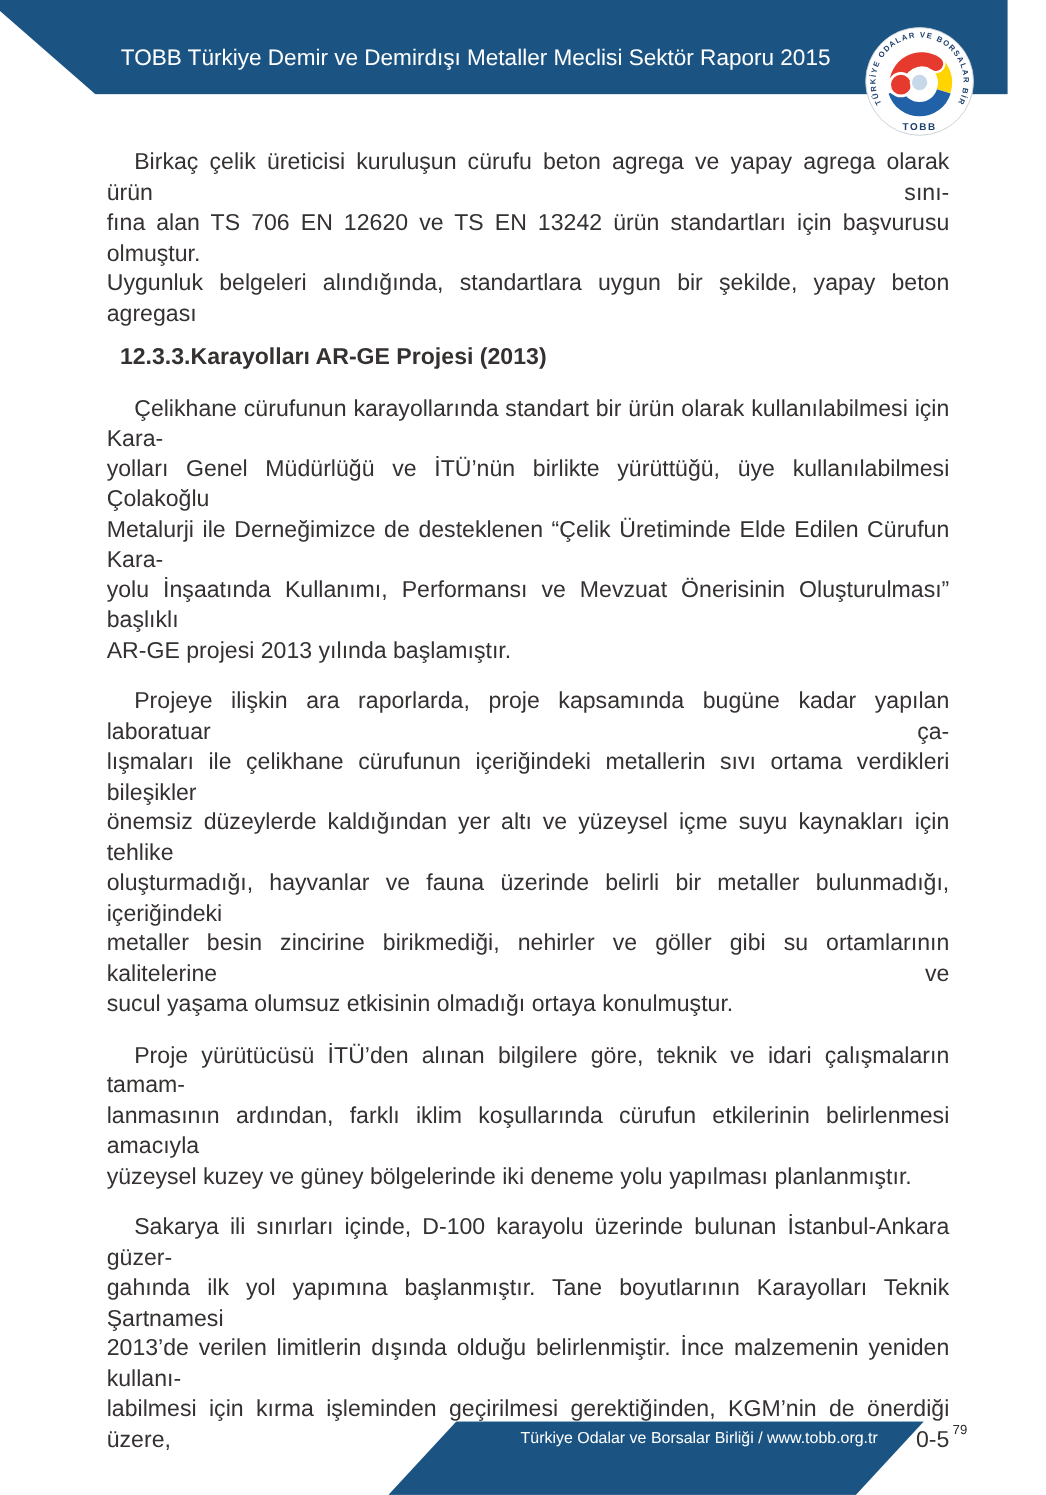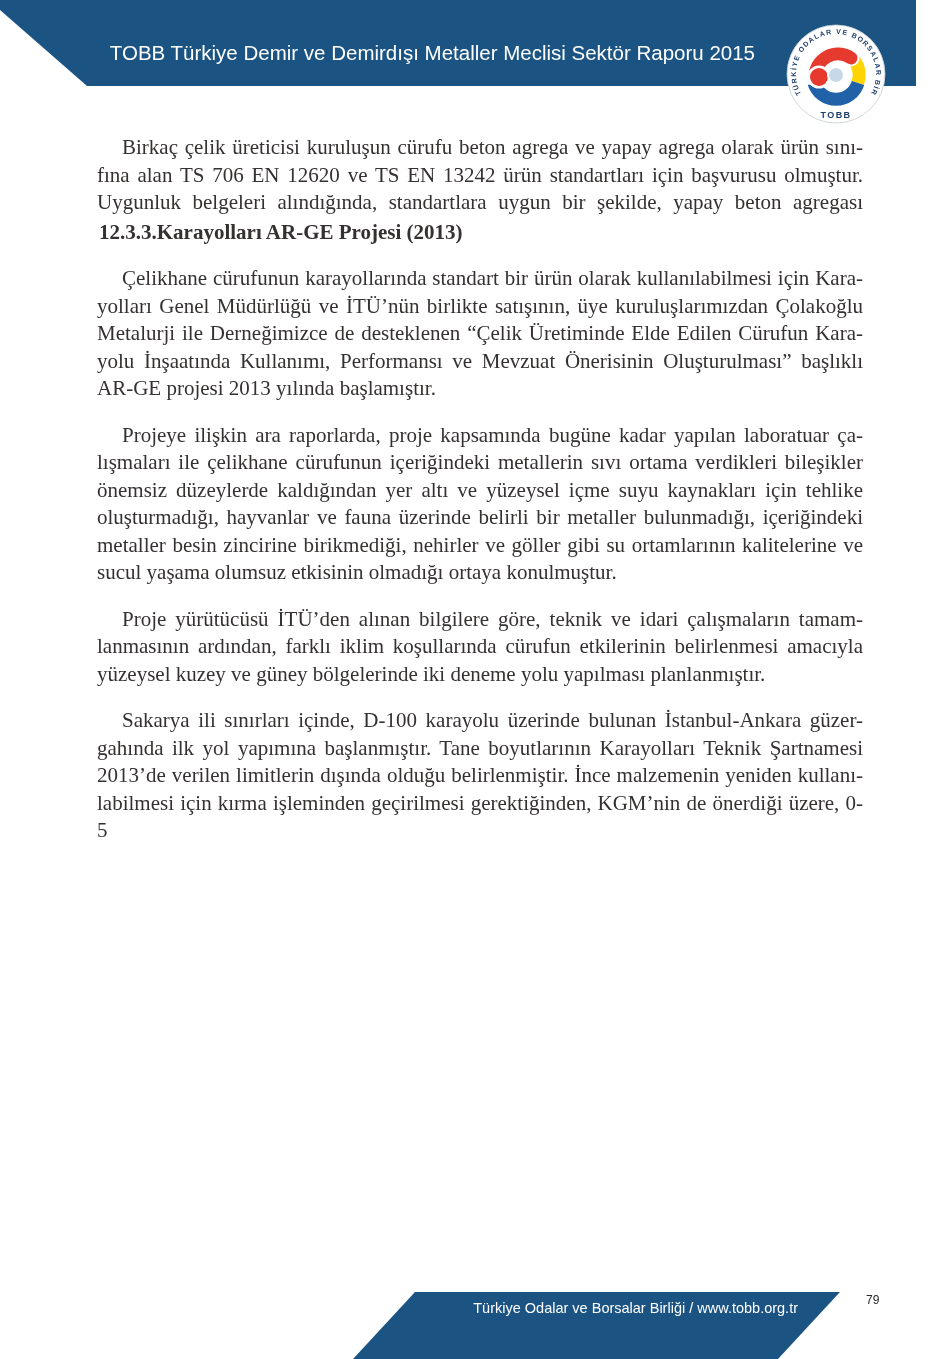--- a/index.html
+++ b/index.html
@@ -18,24 +18,24 @@
     position:absolute; top:42px; right:161px;
     color:#ffffff; font-size:20.5px; line-height:22px; white-space:nowrap;
   }
   .logo { position:absolute; left:786px; top:24px; width:100px; height:100px; }
 
   
   .content {
     position:absolute; left:97px; top:134px; width:766px;
     color:#343130; font-size:21px; line-height:27.5px;
   }
-  .block-h { font-weight:bold; margin:2px;font-family:Liberation Serif, serif; }
+  .block-h { font-weight:bold; margin:12px; }
   .block-p { margin:19px 0 0 0; }
   .content > .block-p:first-child { margin-top:0; }
-  .line { text-align:justify; text-align-last:justify; white-space:normal;font-family:Liberation Serif, serif; }
+  .line { text-align:justify; text-align-last:justify; white-space:normal; }
   .line.first { text-indent:25px; }
   .line.last { text-align-last:left; }
 
   
   .footer-band {
     position:absolute; left:353px; top:1292px; width:487px; height:67px;
     background:#1b5483;
     clip-path:polygon(62px 0, 100% 0, 425px 100%, 0 100%);
   }
   .footer-text {
@@ -80,21 +80,21 @@
 
   <div class="content">
       <div class="block-p">
         <div class="line first">Birkaç çelik üreticisi kuruluşun cürufu beton agrega ve yapay agrega olarak ürün sını-</div>
         <div class="line">fına alan TS 706 EN 12620 ve TS EN 13242 ürün standartları için başvurusu olmuştur.</div>
         <div class="line">Uygunluk belgeleri alındığında, standartlara uygun bir şekilde, yapay beton agregası</div>
       </div>
       <div class="block-h">12.3.3.Karayolları AR-GE Projesi (2013)</div>
       <div class="block-p">
         <div class="line first">Çelikhane cürufunun karayollarında standart bir ürün olarak kullanılabilmesi için Kara-</div>
-        <div class="line">yolları Genel Müdürlüğü ve İTÜ’nün birlikte satışının, üye kuruluşlarımızdan Çolakoğlu</div>
+        <div class="line">yolları Genel Müdürlüğü ve İTÜ’nün birlikte yürüttüğü, üye kullanılabilmesi Çolakoğlu</div>
         <div class="line">Metalurji ile Derneğimizce de desteklenen “Çelik Üretiminde Elde Edilen Cürufun Kara-</div>
         <div class="line">yolu İnşaatında Kullanımı, Performansı ve Mevzuat Önerisinin Oluşturulması” başlıklı</div>
         <div class="line last">AR-GE projesi 2013 yılında başlamıştır.</div>
       </div>
       <div class="block-p">
         <div class="line first">Projeye ilişkin ara raporlarda, proje kapsamında bugüne kadar yapılan laboratuar ça-</div>
         <div class="line">lışmaları ile çelikhane cürufunun içeriğindeki metallerin sıvı ortama verdikleri bileşikler</div>
         <div class="line">önemsiz düzeylerde kaldığından yer altı ve yüzeysel içme suyu kaynakları için tehlike</div>
         <div class="line">oluşturmadığı, hayvanlar ve fauna üzerinde belirli bir metaller bulunmadığı, içeriğindeki</div>
         <div class="line">metaller besin zincirine birikmediği, nehirler ve göller gibi su ortamlarının kalitelerine ve</div>

